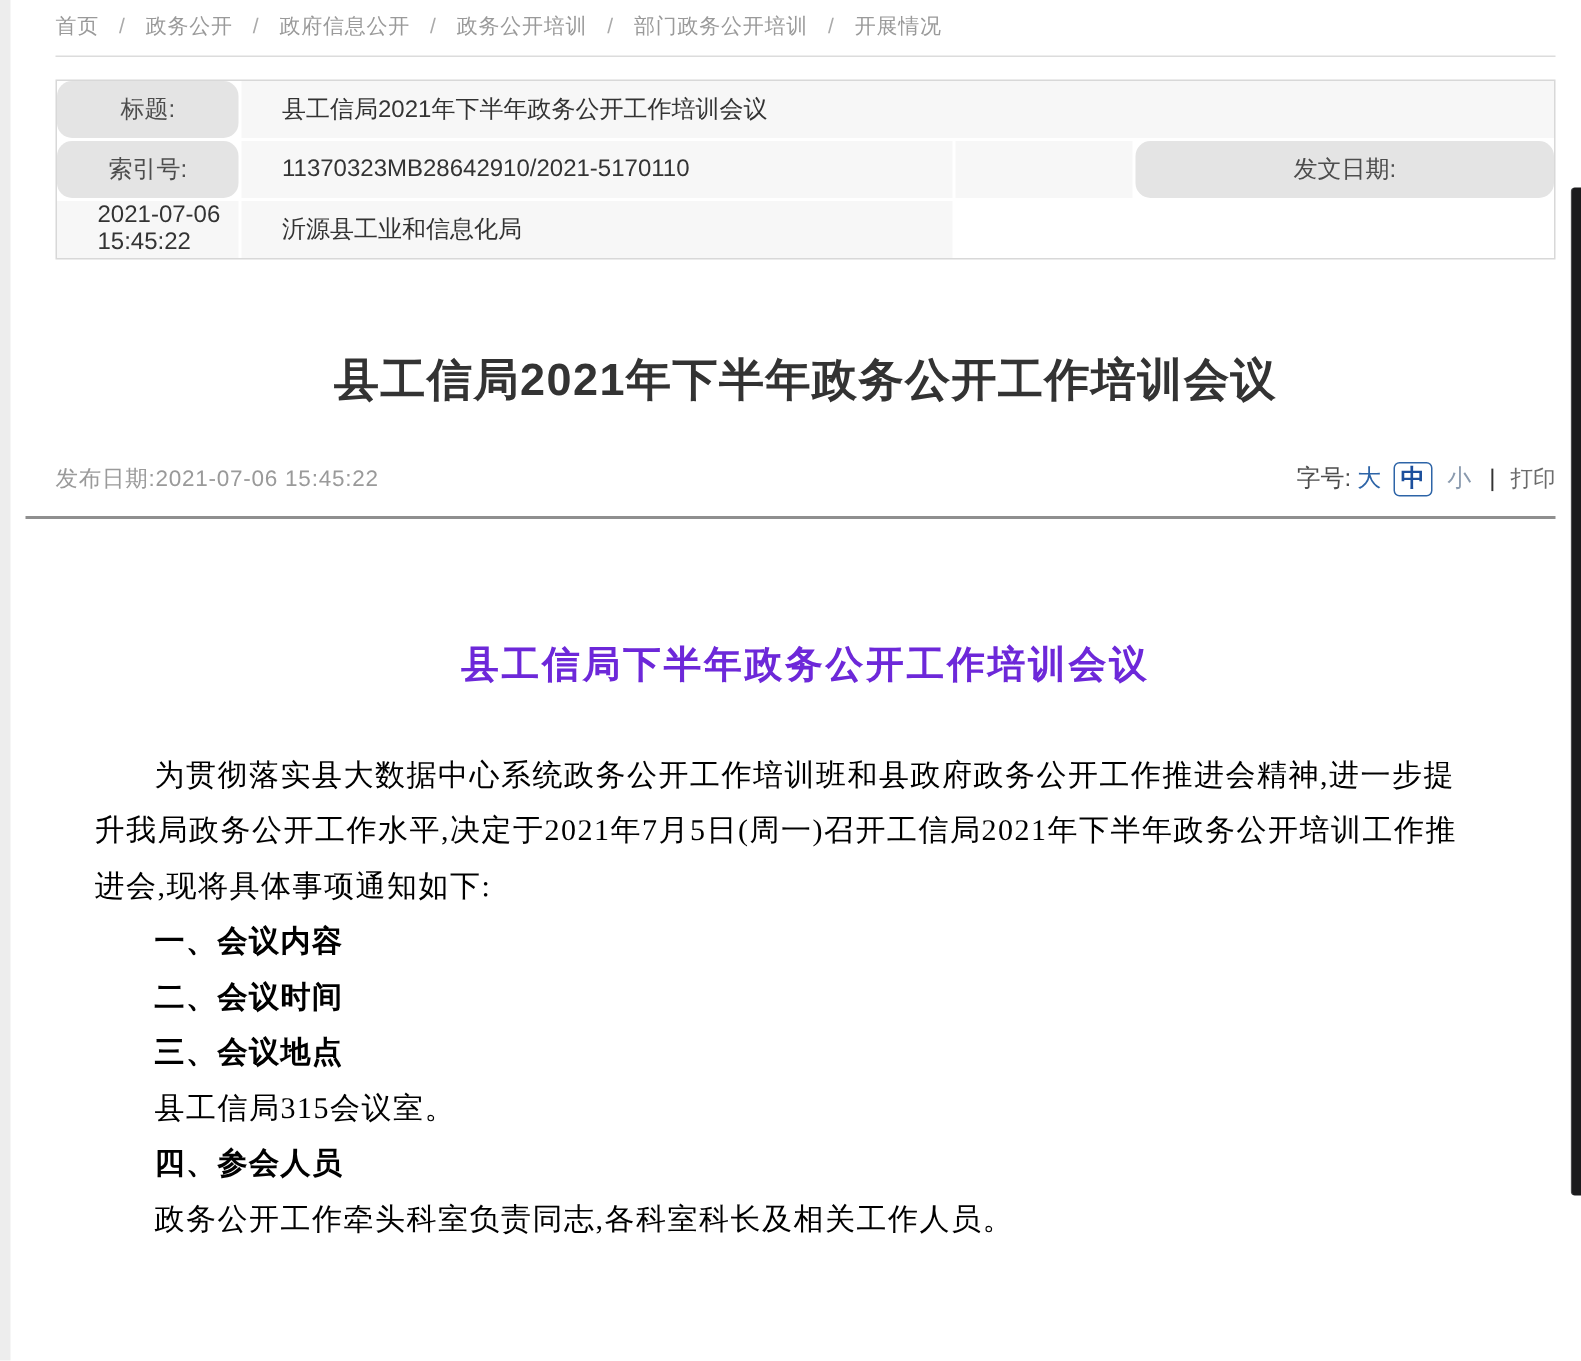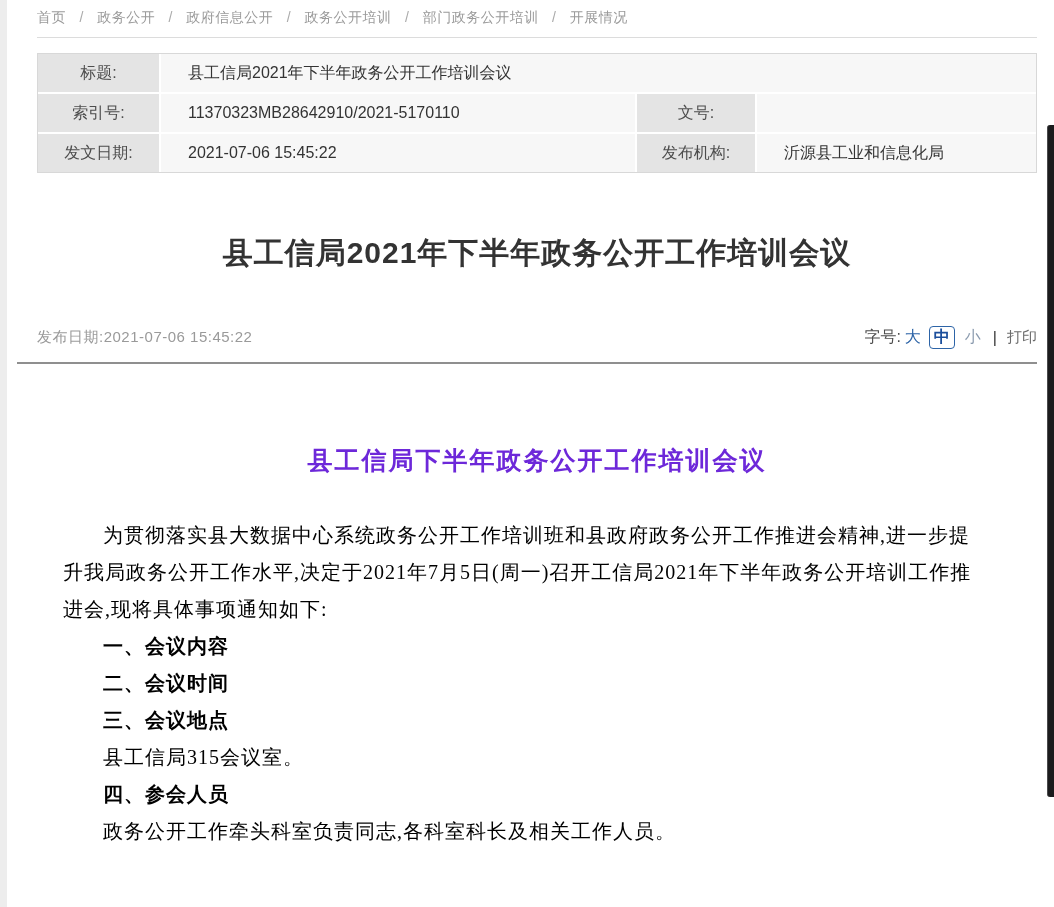--- a/index.html
+++ b/index.html
@@ -13,28 +13,28 @@
   .breadcrumb a { color:#9a9a9a; text-decoration:none; cursor:pointer; }
   .breadcrumb .sep { margin:0 9px; color:#aaaaaa; }
   .crumb-divider { margin-top:10px; border-bottom:1px solid #dcdcdc; }
 
   
   .info-table { margin-top:15px; width:1000px; display:grid;
                 grid-template-columns:121px 474px 118px 1fr;
                 grid-auto-rows:38px; gap:2px; background:#ffffff;
                 border:1px solid #d8d8d8; }
   .cell { display:flex; align-items:center; font-size:16px; }
-  .cell.lab { background:#e4e4e4; justify-content:center; color:#4d4d4d; }
+  .cell.lab { background:#e4e4e4; justify-content:center; color:#4d4d4d;border-radius:10px; }
   .cell.val { background:#f7f7f7; color:#333333; padding-left:27px; }
   .span3 { grid-column:2 / 5; }
 
   
   .doc-title { margin-top:60px; text-align:center; font-size:30px; font-weight:bold;
                color:#333333; letter-spacing:1px; }
-  .meta-row { margin-top:52px; display:flex; justify-content:space-between;
+  .meta-row { margin-top:34px; display:flex; justify-content:space-between;
               align-items:center; }
   .pub-date { font-size:15px; color:#9a9a9a; letter-spacing:.5px; }
   .font-tools { font-size:16px; color:#4d4d4d; display:flex; align-items:center;text-align:right; }
   .font-tools .fz-label { color:#4d4d4d; }
   .fz-big { color:#2d64a7; margin:0 4px; cursor:pointer; }
   .fz-mid { color:#1c4f9c; font-weight:bold; border:1px solid #2d64a7; border-radius:4px;
             padding:0 4px; margin:0 4px; cursor:pointer; }
   .fz-small { color:#8a9aae; margin:0 6px; cursor:pointer; }
   .tool-sep { color:#333333; margin:0 10px 0 6px; }
   .print-btn { color:#6b6b6b; font-size:15px; cursor:pointer; }
@@ -76,26 +76,24 @@
     <a>开展情况</a>
   </div>
   <div class="crumb-divider"></div>
 
   <div class="info-table">
     <div class="cell lab">标题:</div>
     <div class="cell val span3">县工信局2021年下半年政务公开工作培训会议</div>
 
     <div class="cell lab">索引号:</div>
     <div class="cell val">11370323MB28642910/2021-5170110</div>
-    <div class="cell lab">文号:</div>
     <div class="cell val"></div>
 
     <div class="cell lab">发文日期:</div>
     <div class="cell val">2021-07-06 15:45:22</div>
-    <div class="cell lab">发布机构:</div>
     <div class="cell val">沂源县工业和信息化局</div>
   </div>
 
   <div class="doc-title">县工信局2021年下半年政务公开工作培训会议</div>
 
   <div class="meta-row">
     <div class="pub-date">
       <span>发布日期:</span><span>2021-07-06 15:45:22</span>
     </div>
     <div class="font-tools">

